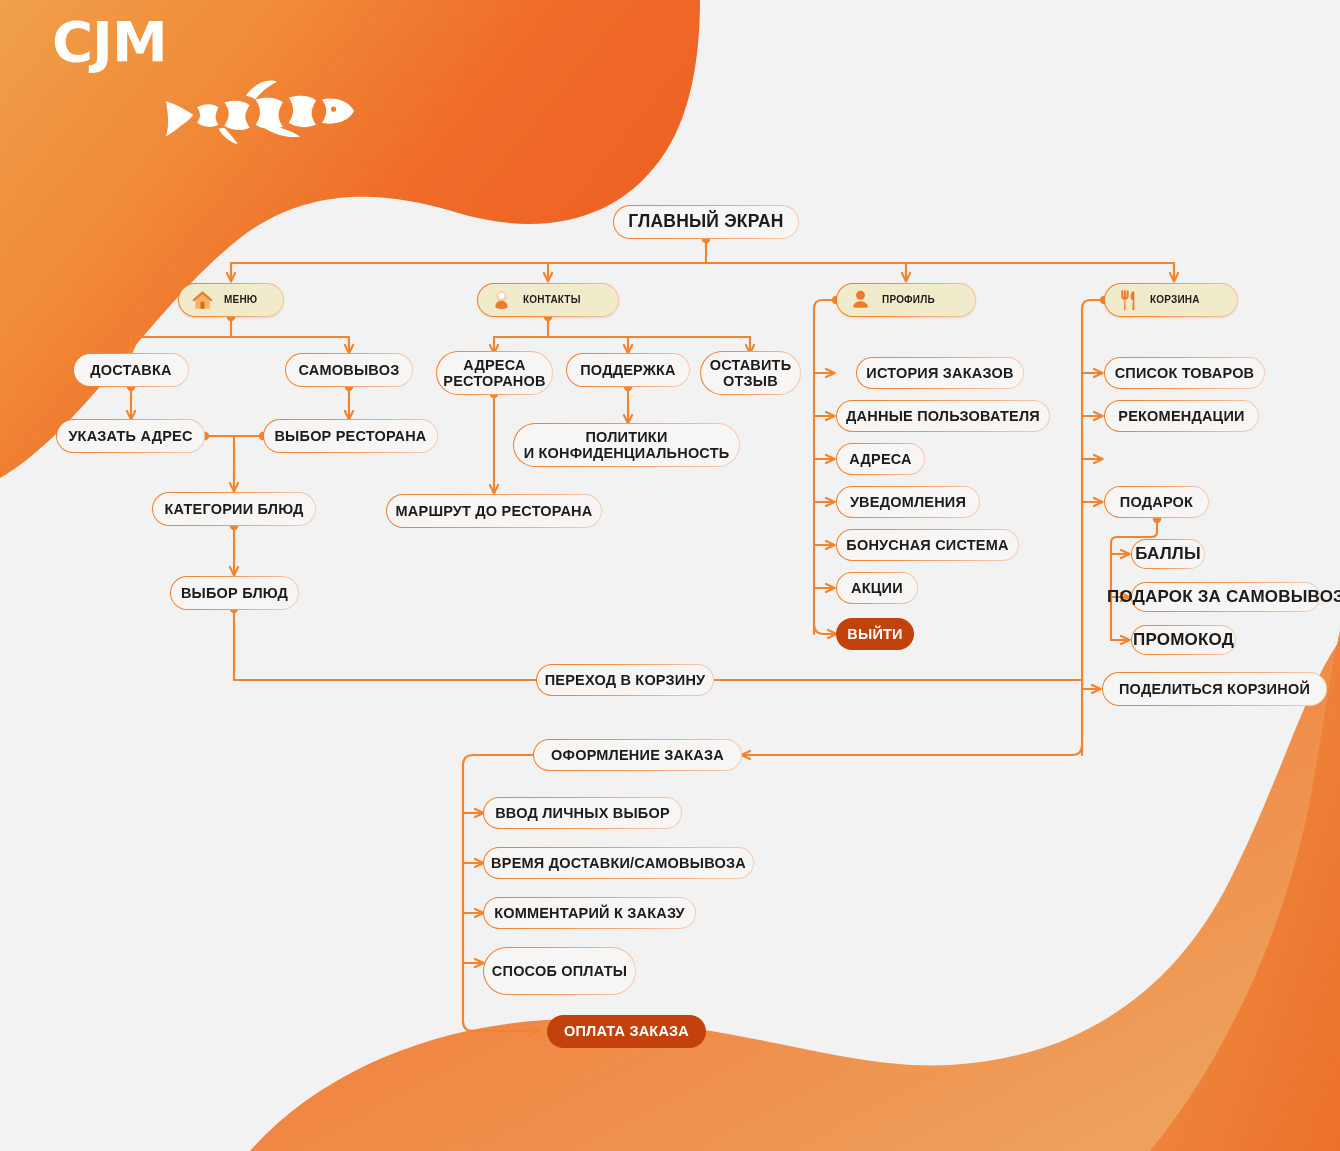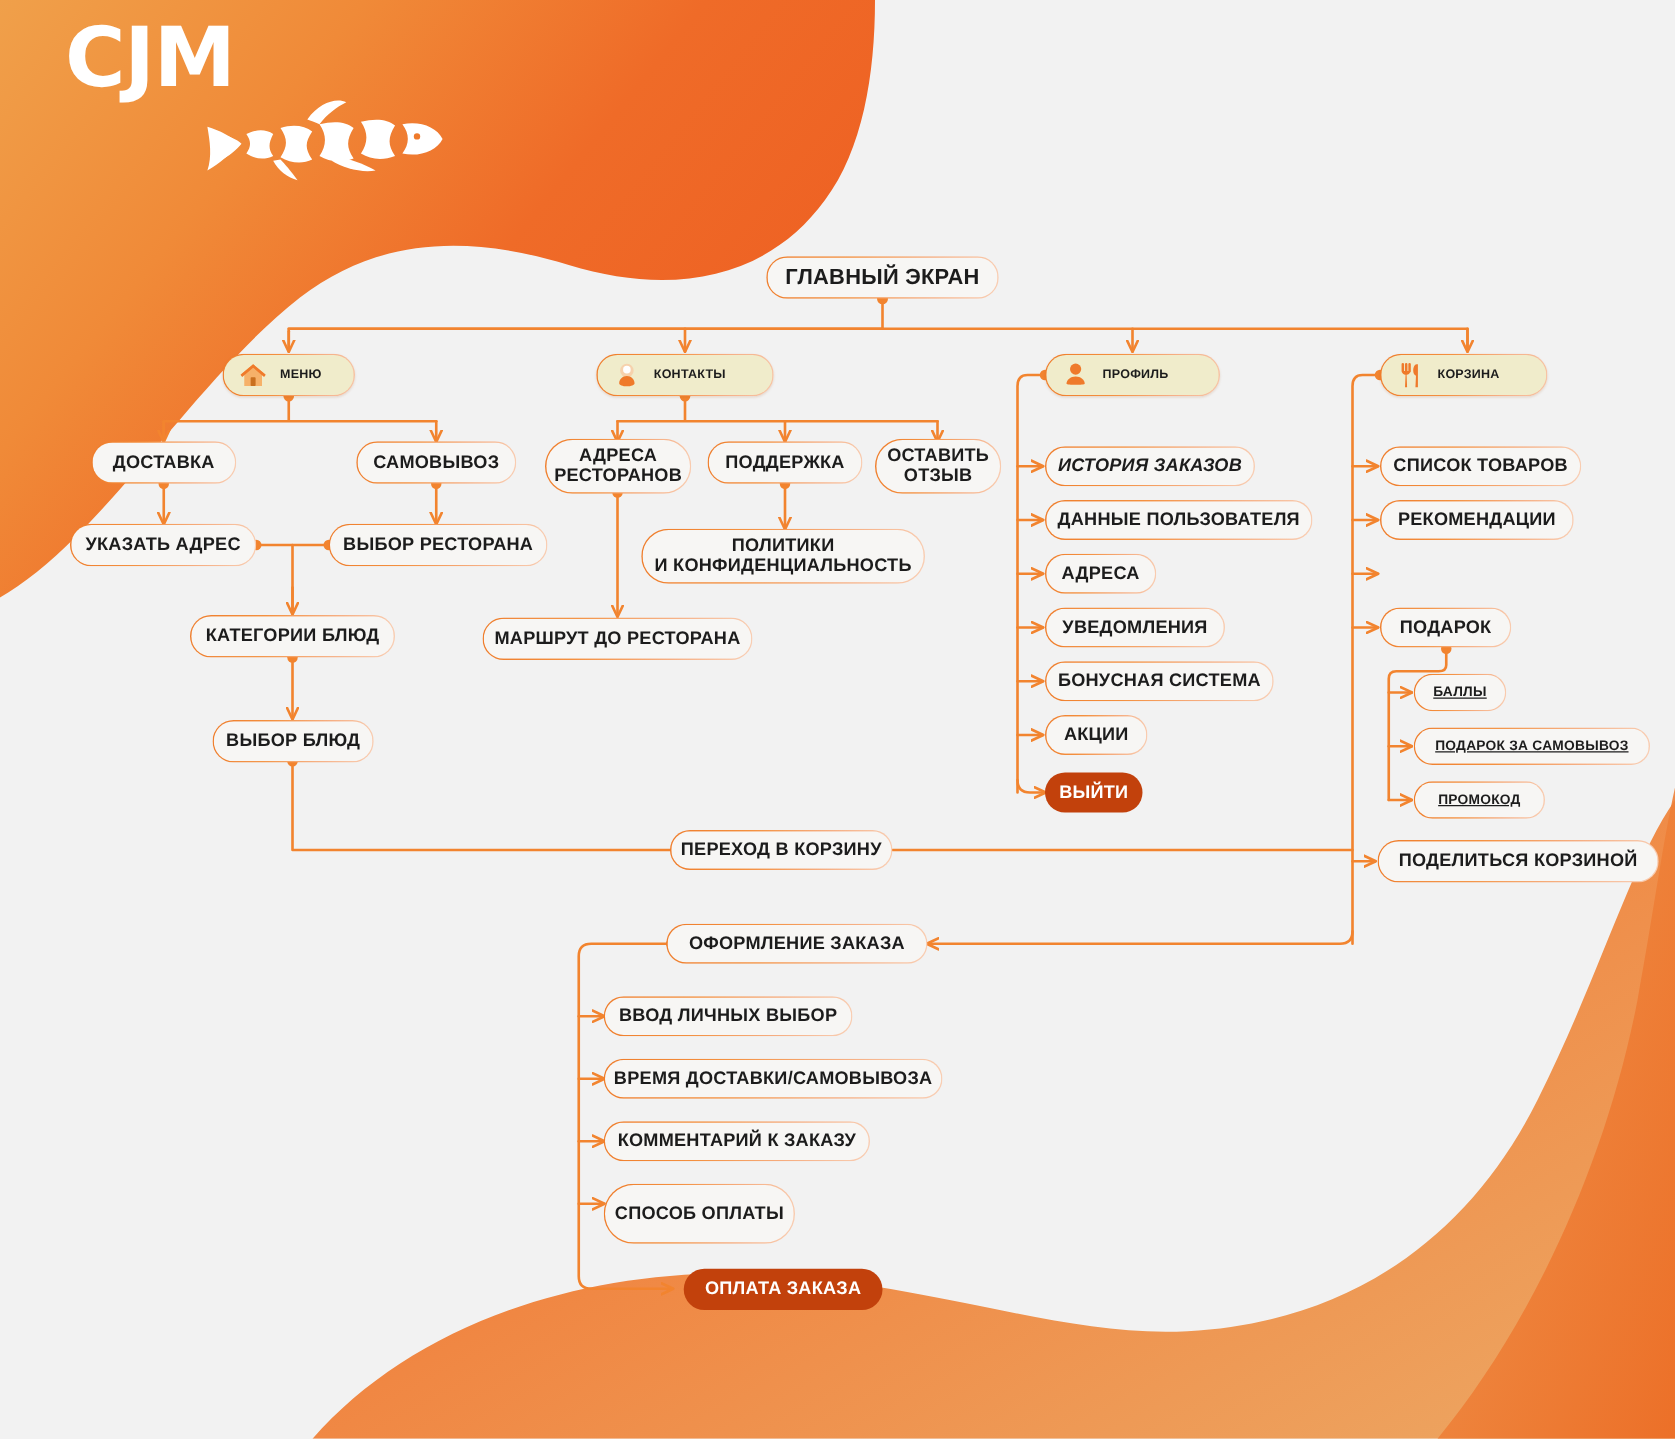--- a/index.html
+++ b/index.html
@@ -13,21 +13,21 @@
   }
   #stage{position:relative;width:1340px;height:1151px;overflow:hidden;}
 
   
   #bg{position:absolute;inset:0;width:1340px;height:1151px;z-index:0;}
 
   
   #logo{position:absolute;left:52px;top:14px;z-index:3;}
   #logo .word{
     font-family:"DejaVu Sans","Liberation Sans",sans-serif;
-    font-weight:bold;font-size:66px;color:#ffffff;
+    font-weight:bold;font-size:56px;color:#ffffff;
     letter-spacing:-1px;line-height:1;
   }
   #logo .fish{position:absolute;left:110px;top:62px;}
 
   
   #wires{position:absolute;inset:0;width:1340px;height:1151px;z-index:1;}
 
   
   .node{
     position:absolute;z-index:2;
@@ -65,21 +65,21 @@
     background:#c2410c;border:none;color:#ffffff;
   }
   .node .lbl{display:block;}
   .ico{width:25px;height:25px;flex:0 0 25px;display:block;}
 
   
   .fs-root{font-size:17.5px;}
   .fs-cat{font-size:10px;}
   .fs-lv1{font-size:14.5px;}
   .fs-lv2{font-size:14.5px;}
-  .fs-sm{font-size:11px;text-decoration:underline;}
+  .fs-sm{font-size:17px;}
 </style>
 </head>
 <body>
 
 <div id="stage">
 
   <svg id="bg" viewBox="0 0 1340 1151" preserveAspectRatio="none">
     <defs>
       <linearGradient id="gTop" x1="0" y1="0" x2="1" y2="0.55">
         <stop offset="0" stop-color="#f0a04a"></stop>
@@ -309,21 +309,21 @@
 ОТЗЫВ</span>
   </div>
   <div class="node grad fs-lv1" style="left:513px;top:423px;width:227px;height:44px;">
     <span class="lbl">ПОЛИТИКИ
 И КОНФИДЕНЦИАЛЬНОСТЬ</span>
   </div>
   <div class="node grad fs-lv1" style="left:386px;top:494px;width:216px;height:34px;">
     <span class="lbl">МАРШРУТ ДО РЕСТОРАНА</span>
   </div>
 
-  <div class="node grad fs-lv2" style="left:836px;top:357px;width:168px;height:32px;font-style:italic;">
+  <div class="node grad fs-lv2" style="left:856px;top:357px;width:168px;height:32px;">
     <span class="lbl">ИСТОРИЯ ЗАКАЗОВ</span>
   </div>
   <div class="node grad fs-lv2" style="left:836px;top:400px;width:214px;height:32px;">
     <span class="lbl">ДАННЫЕ ПОЛЬЗОВАТЕЛЯ</span>
   </div>
   <div class="node grad fs-lv2" style="left:836px;top:443px;width:89px;height:32px;">
     <span class="lbl">АДРЕСА</span>
   </div>
   <div class="node grad fs-lv2" style="left:836px;top:486px;width:144px;height:32px;">
     <span class="lbl">УВЕДОМЛЕНИЯ</span>

